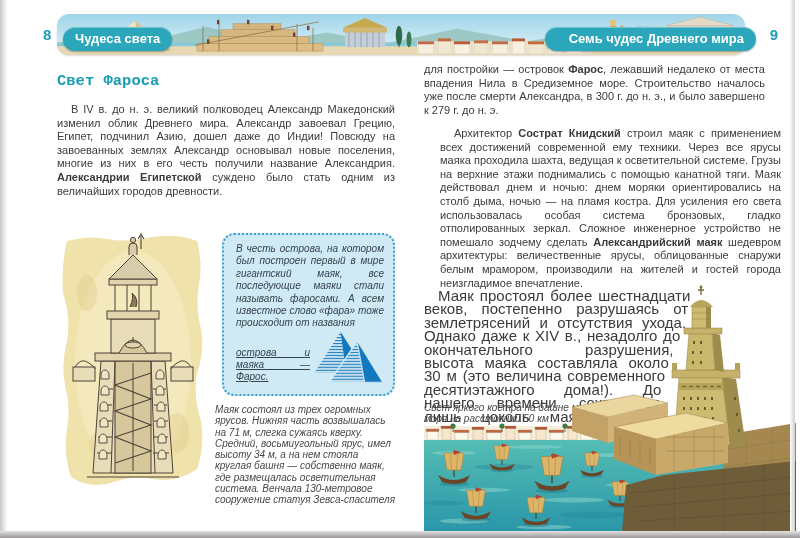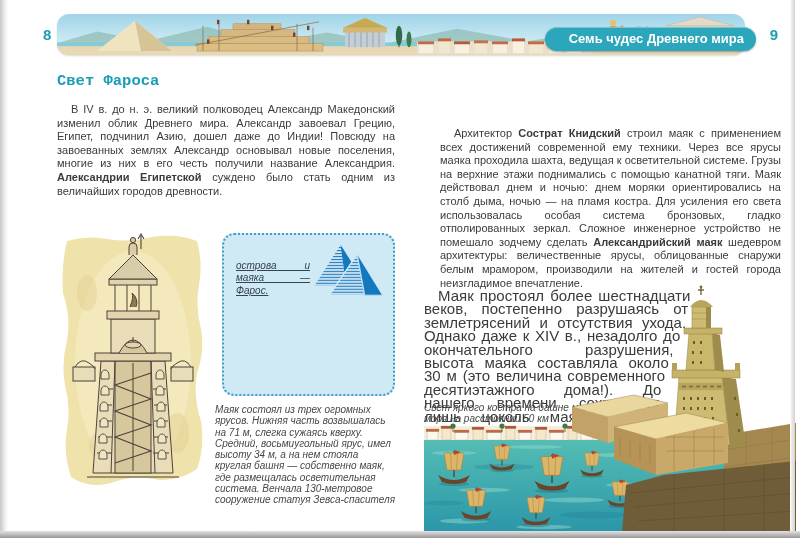--- a/index.html
+++ b/index.html
@@ -153,20 +153,21 @@
           <rect x="653" y="17" width="4" height="17"></rect>
         <rect x="661" y="17" width="4" height="17"></rect>
           <rect x="669" y="17" width="4" height="17"></rect>
       </g>
       <rect x="609" y="12" width="68" height="5" fill="#ddd4c0"></rect>
       <polygon points="609,12 677,12 643,3" fill="#e2d9c6" stroke="#b9ad94" stroke-width="0.4"></polygon>
     </svg>
   </div>
 
   <div class="pagenum pagenum-left">8</div>
+  <div class="badge badge-left">Чудеса света</div>
   <div class="badge badge-right">Семь чудес Древнего мира</div>
   <div class="pagenum pagenum-right">9</div>
 
   <div class="page-left">
     <h1 class="heading">Свет Фароса</h1>
 
     <p class="body-text indent pl-p1"><span>В IV в. до н. э. великий полководец Александр Македонский изменил облик Древнего мира. Александр завоевал Грецию, Египет, подчинил Азию, дошел даже до Индии! Повсюду на завоеванных землях Александр основывал новые поселения, многие из них в его честь получили название Александрия. </span><b>Александрии Египетской</b><span> суждено было стать одним из величайших городов древности.</span></p>
 
 
     <svg class="engraving" viewBox="0 0 152 258">
@@ -214,20 +215,21 @@
         <use href="#arch" x="99" y="136"></use>
           <use href="#arch" x="99" y="152"></use>
           <use href="#arch" x="100" y="168"></use>
         <use href="#arch" x="100" y="184"></use>
           <use href="#arch" x="101" y="200"></use>
           <use href="#arch" x="101" y="216"></use>
       </g>
     </svg>
 
     <div class="infobox">
+      <p class="ib-t1">В честь острова, на котором был построен первый в мире гигантский маяк, все последующие маяки стали называть фаросами. А всем известное слово «фара» тоже происходит от названия</p>
       <div class="ib-row">
         <p class="ib-t2">острова и маяка — Фарос.</p>
         <svg class="pyr" viewBox="0 0 76 58">
           <defs>
             <pattern id="pstripe" width="4" height="3.2" patternUnits="userSpaceOnUse">
               <rect width="4" height="3.2" fill="#eef6fb"></rect>
               <rect y="1" width="4" height="1.4" fill="#1478be"></rect>
             </pattern>
           </defs>
           <polygon points="30,2 2,46 36,46" fill="url(#pstripe)"></polygon>
@@ -235,20 +237,21 @@
           <polygon points="48,12 18,56 56,56" fill="url(#pstripe)" stroke="#cfe9f5" stroke-width="1.6"></polygon>
           <polygon points="48,12 56,56 75,56" fill="#1478be" stroke="#cfe9f5" stroke-width="0.8"></polygon>
         </svg>
       </div>
     </div>
 
     <p class="caption pl-cap">Маяк состоял из трех огромных ярусов. Нижняя часть возвышалась на 71 м, слегка сужаясь кверху. Средний, восьмиугольный ярус, имел высоту 34 м, а на нем стояла круглая башня — собственно маяк, где размещалась осветительная система. Венчала 130-метровое сооружение статуя Зевса-спасителя</p>
   </div>
 
   <div class="page-right">
+    <p class="body-text pr-p1"><span>для постройки — островок </span><b>Фарос</b><span>, лежавший недалеко от места впадения Нила в Средиземное море. Строительство началось уже после смерти Александра, в 300 г. до н. э., и было завершено к 279 г. до н. э.</span></p>
 
     <p class="body-text indent pr-p2"><span>Архитектор </span><b>Сострат Книдский</b><span> строил маяк с применением всех достижений современной ему техники. Через все ярусы маяка проходила шахта, ведущая к осветительной системе. Грузы на верхние этажи поднимались с помощью канатной тяги. Маяк действовал днем и ночью: днем моряки ориентировались на столб дыма, ночью — на пламя костра. Для усиления его света использовалась особая система бронзовых, гладко отполированных зеркал. Сложное инженерное устройство не помешало зодчему сделать </span><b>Александрийский маяк</b><span> шедевром архитектуры: величественные ярусы, облицованные снаружи белым мрамором, производили на жителей и гостей города неизгладимое впечатление.</span></p>
 
     <p class="body-text indent pr-p3"><span class="tower-float"></span><span>Маяк простоял более шестнадцати веков, постепенно разрушаясь от землетрясений и отсутствия ухода. Однако даже к XIV в., незадолго до окончательного разрушения, высота маяка составляла около 30 м (это величина современного десятиэтажного дома!). До нашего времени сохранился лишь цоколь маяка — он стал основанием средневековой крепости.</span></p>
 
     <p class="caption pr-cap">Свет яркого костра на башне маяка был виден с моря на расстоянии 50 км</p>
   </div>
 
   <svg class="artwork" viewBox="0 0 372 247">
     <defs>

